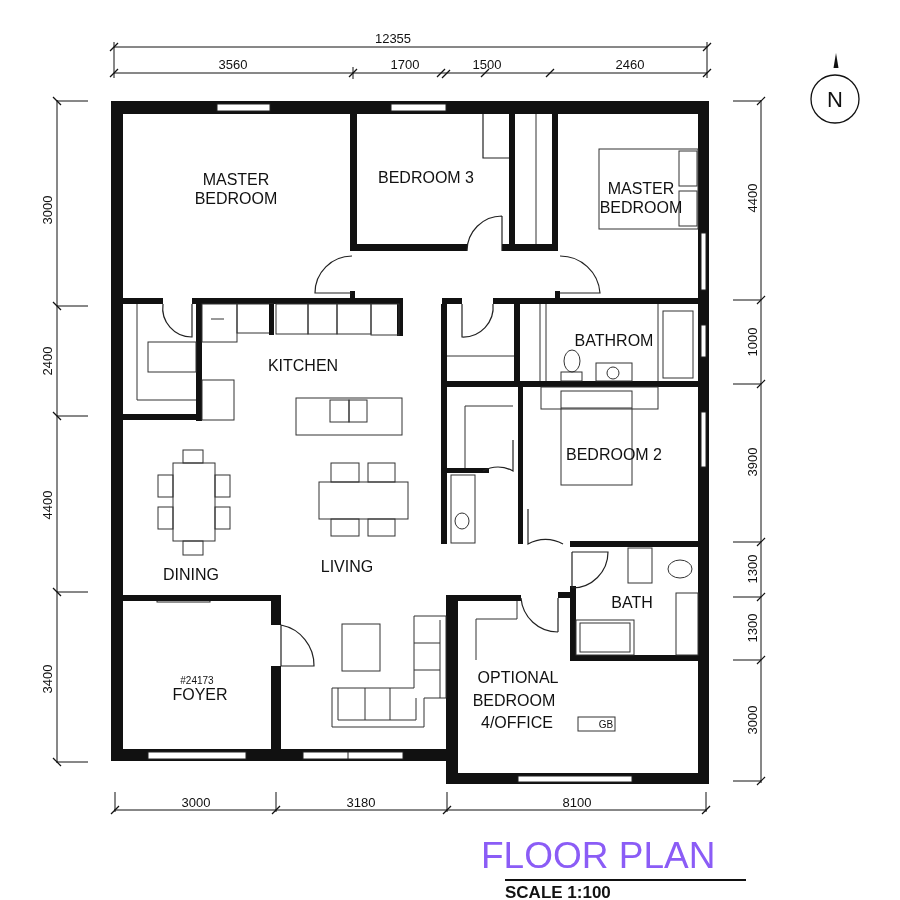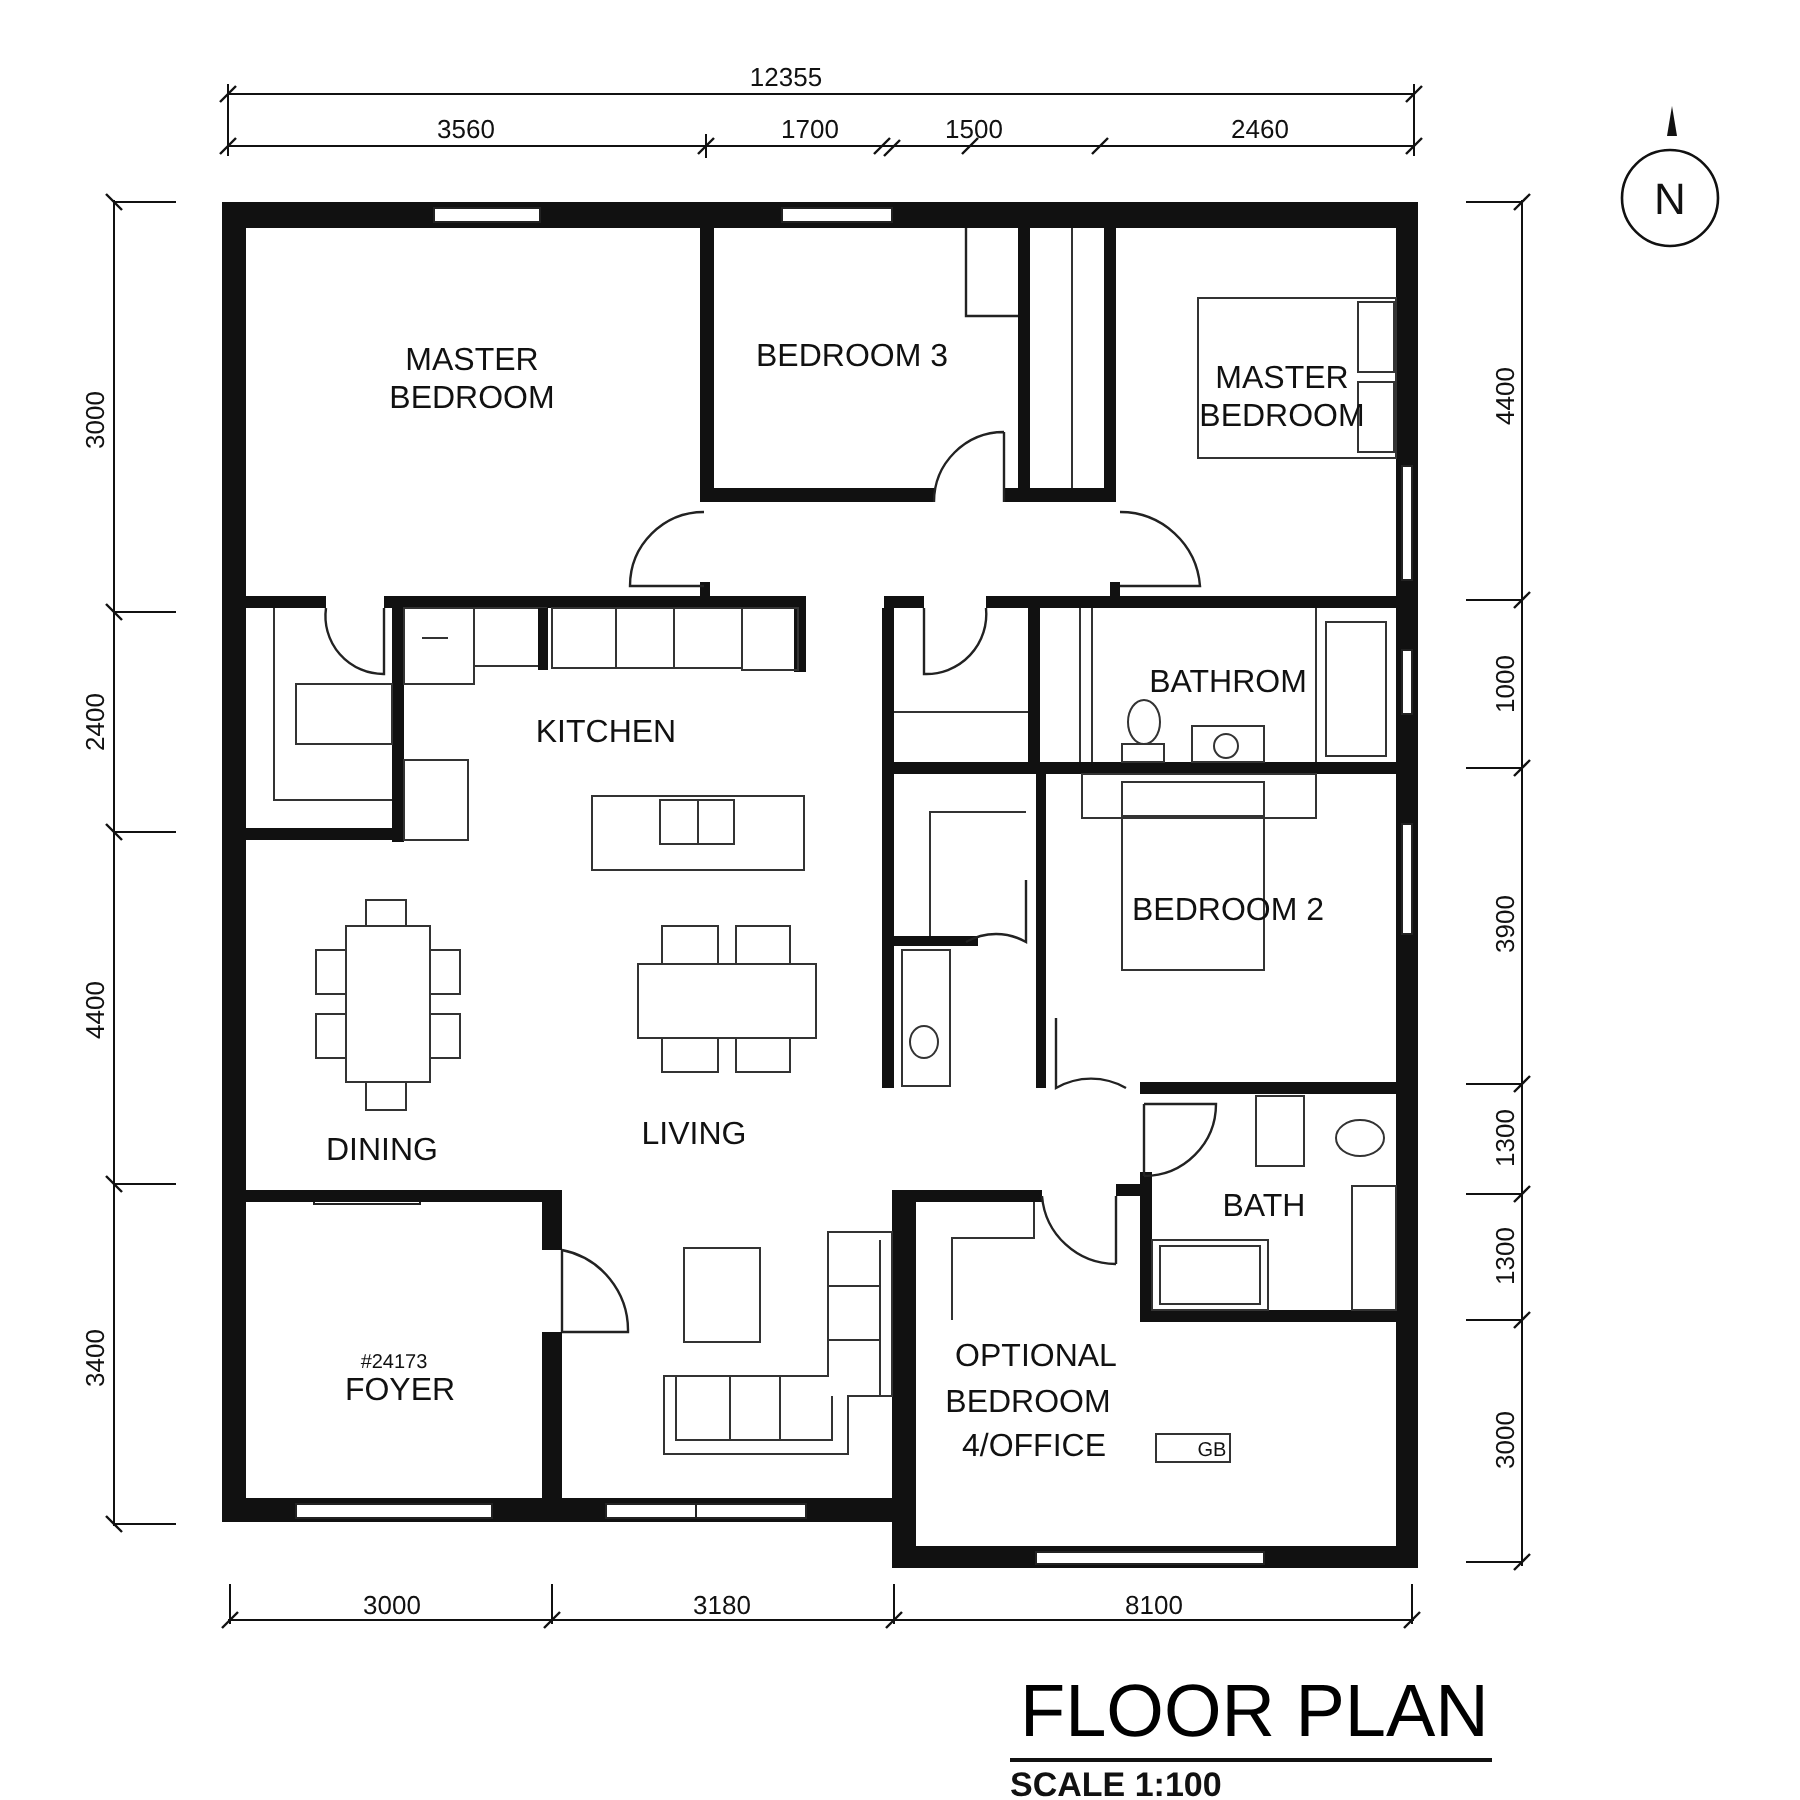--- a/index.html
+++ b/index.html
@@ -7,21 +7,21 @@
     svg { position: absolute; left: 0; top: 0; }
     .wall { fill: #111111; }
     .thin { fill: none; stroke: #222222; stroke-width: 1.2; }
     .thin2 { fill: none; stroke: #333333; stroke-width: 1; }
     .win { fill: #ffffff; stroke: #222222; stroke-width: 1; }
     .dim { stroke: #111111; stroke-width: 1; fill: none; }
     .tick { stroke: #111111; stroke-width: 1.2; }
     .dimtxt { font-family: "Liberation Sans", sans-serif; font-size: 13px; fill: #111111; text-anchor: middle; }
     .room { font-family: "Liberation Sans", sans-serif; font-size: 16px; fill: #111111; text-anchor: middle; }
     .small { font-family: "Liberation Sans", sans-serif; font-size: 10px; fill: #111111; text-anchor: middle; }
-    .title { position: absolute; left: 510px; top: 836px; font-size: 37px; color: #000000; letter-spacing: 0px; line-height: 40px; }
+    .title { position: absolute; left: 481px; top: 836px; font-size: 37px; color: #8b5cf6; letter-spacing: 0px; line-height: 40px; }
     .titleline { position: absolute; left: 505px; top: 879px; width: 241px; height: 2px; background: #111; }
     .scale { position: absolute; left: 505px; top: 884px; font-size: 17px; font-weight: bold; color: #111; line-height: 18px; }
   </style>
 </head>
 <body>
 
 <svg width="900" height="900" viewBox="0 0 900 900">
 
   <g>
     <line class="dim" x1="114" y1="47" x2="707" y2="47"></line>

